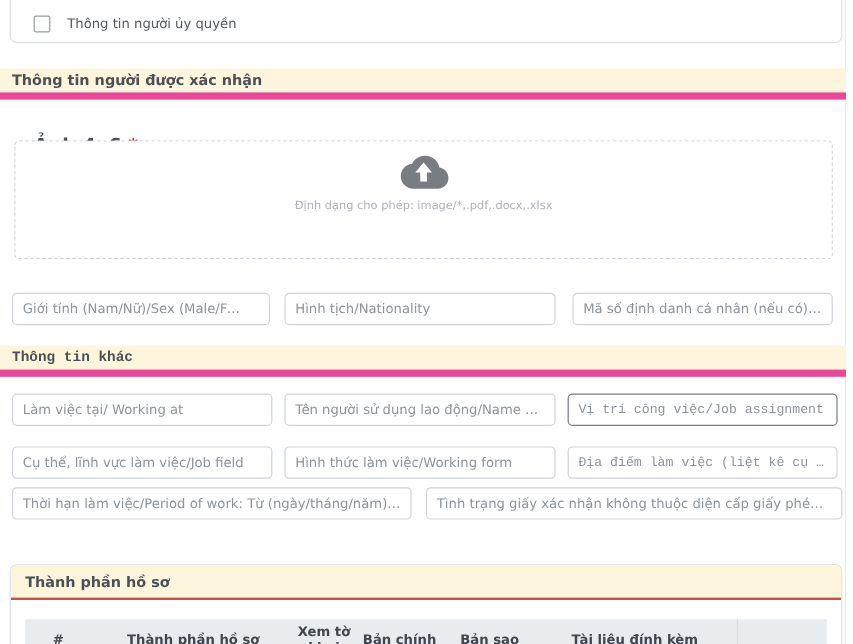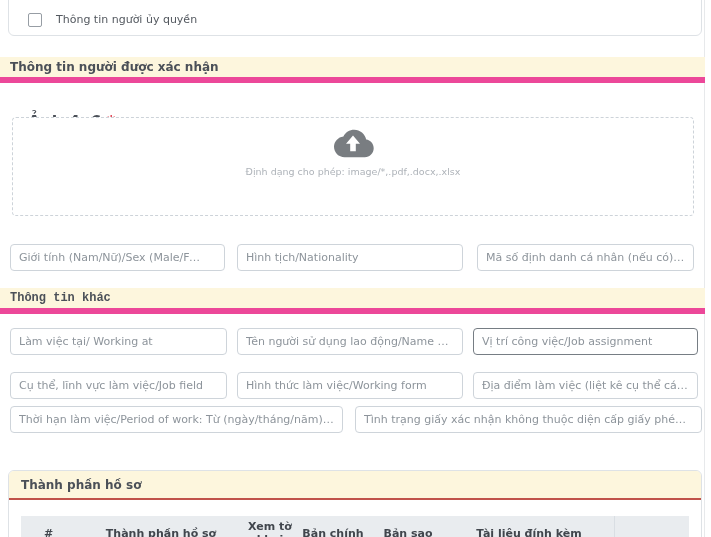--- a/index.html
+++ b/index.html
@@ -45,21 +45,21 @@
   .inp-dark{border-color:#767d84;}
   .sel{position:absolute;height:27px;border:1px solid #ced4da;border-radius:4px;
     padding:0 8px;font-size:11px;color:#8d949b;box-sizing:border-box;background:#fff;
     display:flex;align-items:center;justify-content:space-between;cursor:pointer;}
   .sel-text{white-space:nowrap;overflow:hidden;text-overflow:ellipsis;}
   .caret{width:0;height:0;border-left:4px solid transparent;border-right:4px solid transparent;
     border-top:5px solid #707categ980;border-top-color:#70767d;margin-left:6px;flex:none;}
 
   .row-sel{top:244px;} .row-1{top:328px;} .row-2{top:372px;} .row-3{top:406px;}
   .c1{left:10px;width:215px;} .c2{left:237px;width:226px;} .c3{left:477px;width:217px;}
-  .f1{left:10px;width:217px;} .f2{left:237px;width:226px;} .f3{left:473px;width:225px;}
+  .f1{left:10px;width:217px;} .f2{left:237px;width:226px;} .f3{left:473px;width:225px;font-family:Liberation Mono, monospace;}
   .w1{left:10px;width:333px;} .w2{left:355px;width:347px;}
 
   
   .doc-card{position:absolute;left:8px;top:470px;width:694px;height:110px;
     border:1px solid #dee2e6;border-radius:6px;box-sizing:border-box;background:#fff;overflow:hidden;}
   .doc-band{height:29px;background:#fdf6dd;border-bottom:2px solid #c0524a;
     display:flex;align-items:center;padding-left:12px;box-sizing:border-box;
     font-weight:bold;font-size:12px;color:#4b5058;}
   .doc-table{position:absolute;left:12px;top:45px;width:668px;display:flex;
     background:#e9ecef;height:34px;font-size:11px;font-weight:600;color:#41464d;}

